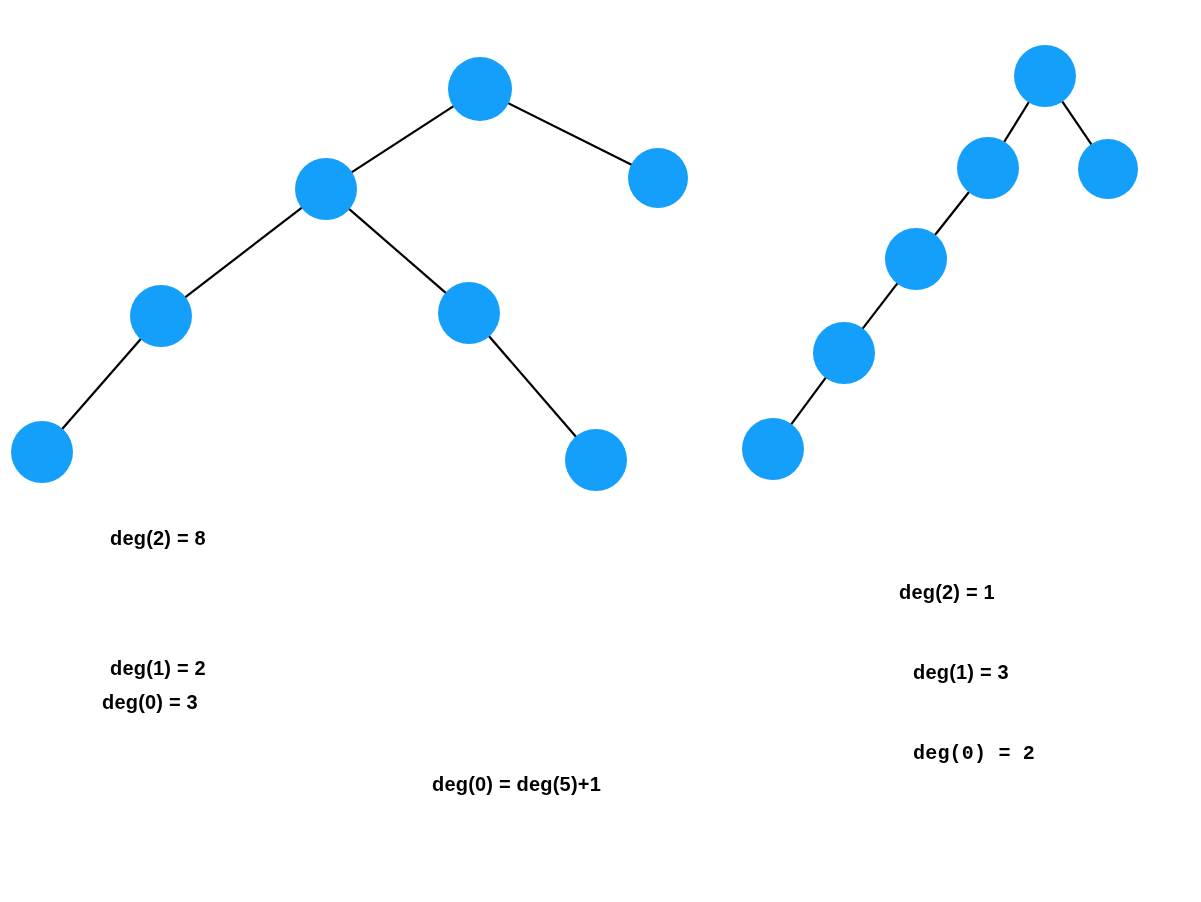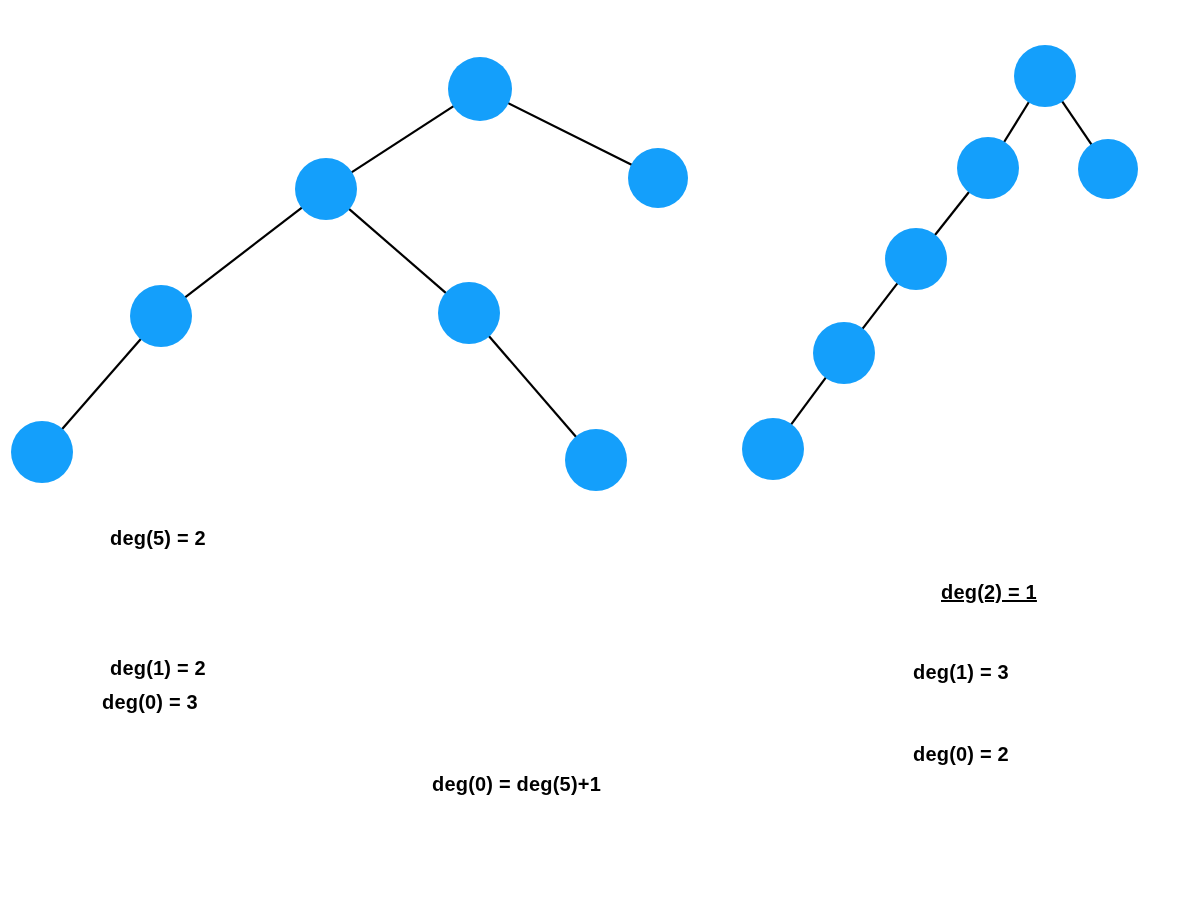--- a/index.html
+++ b/index.html
@@ -71,21 +71,21 @@
         <circle class="graph-node" cx="596" cy="460" r="31" fill="#149ffb"></circle>
         <circle class="graph-node" cx="1045" cy="76" r="31" fill="#149ffb"></circle>
         <circle class="graph-node" cx="1108" cy="169" r="30" fill="#149ffb"></circle>
         <circle class="graph-node" cx="988" cy="168" r="31" fill="#149ffb"></circle>
         <circle class="graph-node" cx="916" cy="259" r="31" fill="#149ffb"></circle>
         <circle class="graph-node" cx="844" cy="353" r="31" fill="#149ffb"></circle>
         <circle class="graph-node" cx="773" cy="449" r="31" fill="#149ffb"></circle>
       </g>
   </svg>
   <div id="captions-layer">
-      <div class="caption" style="left: 110px; top: 528px;">deg(5) = 2</div>
+      <div class="caption" style="left: 110px; top: 528px;">deg(2) = 8</div>
       <div class="caption" style="left: 110px; top: 610px; margin-top: 48px;">deg(1) = 2</div>
       <div class="caption" style="left: 102px; top: 692px;">deg(0) = 3</div>
-      <div class="caption" style="left: 941px; top: 582px; text-decoration: underline;">deg(2) = 1</div>
+      <div class="caption" style="left: 899px; top: 582px;">deg(2) = 1</div>
       <div class="caption" style="left: 913px; top: 662px;">deg(1) = 3</div>
-      <div class="caption" style="left: 913px; top: 744px;">deg(0) = 2</div>
+      <div class="caption" style="left: 913px; top: 744px; font-family: Liberation Mono, monospace;">deg(0) = 2</div>
       <div class="caption" style="left: 432px; top: 774px;">deg(0) = deg(5)+1</div>
     </div>
 </div>
 
 </body></html>

